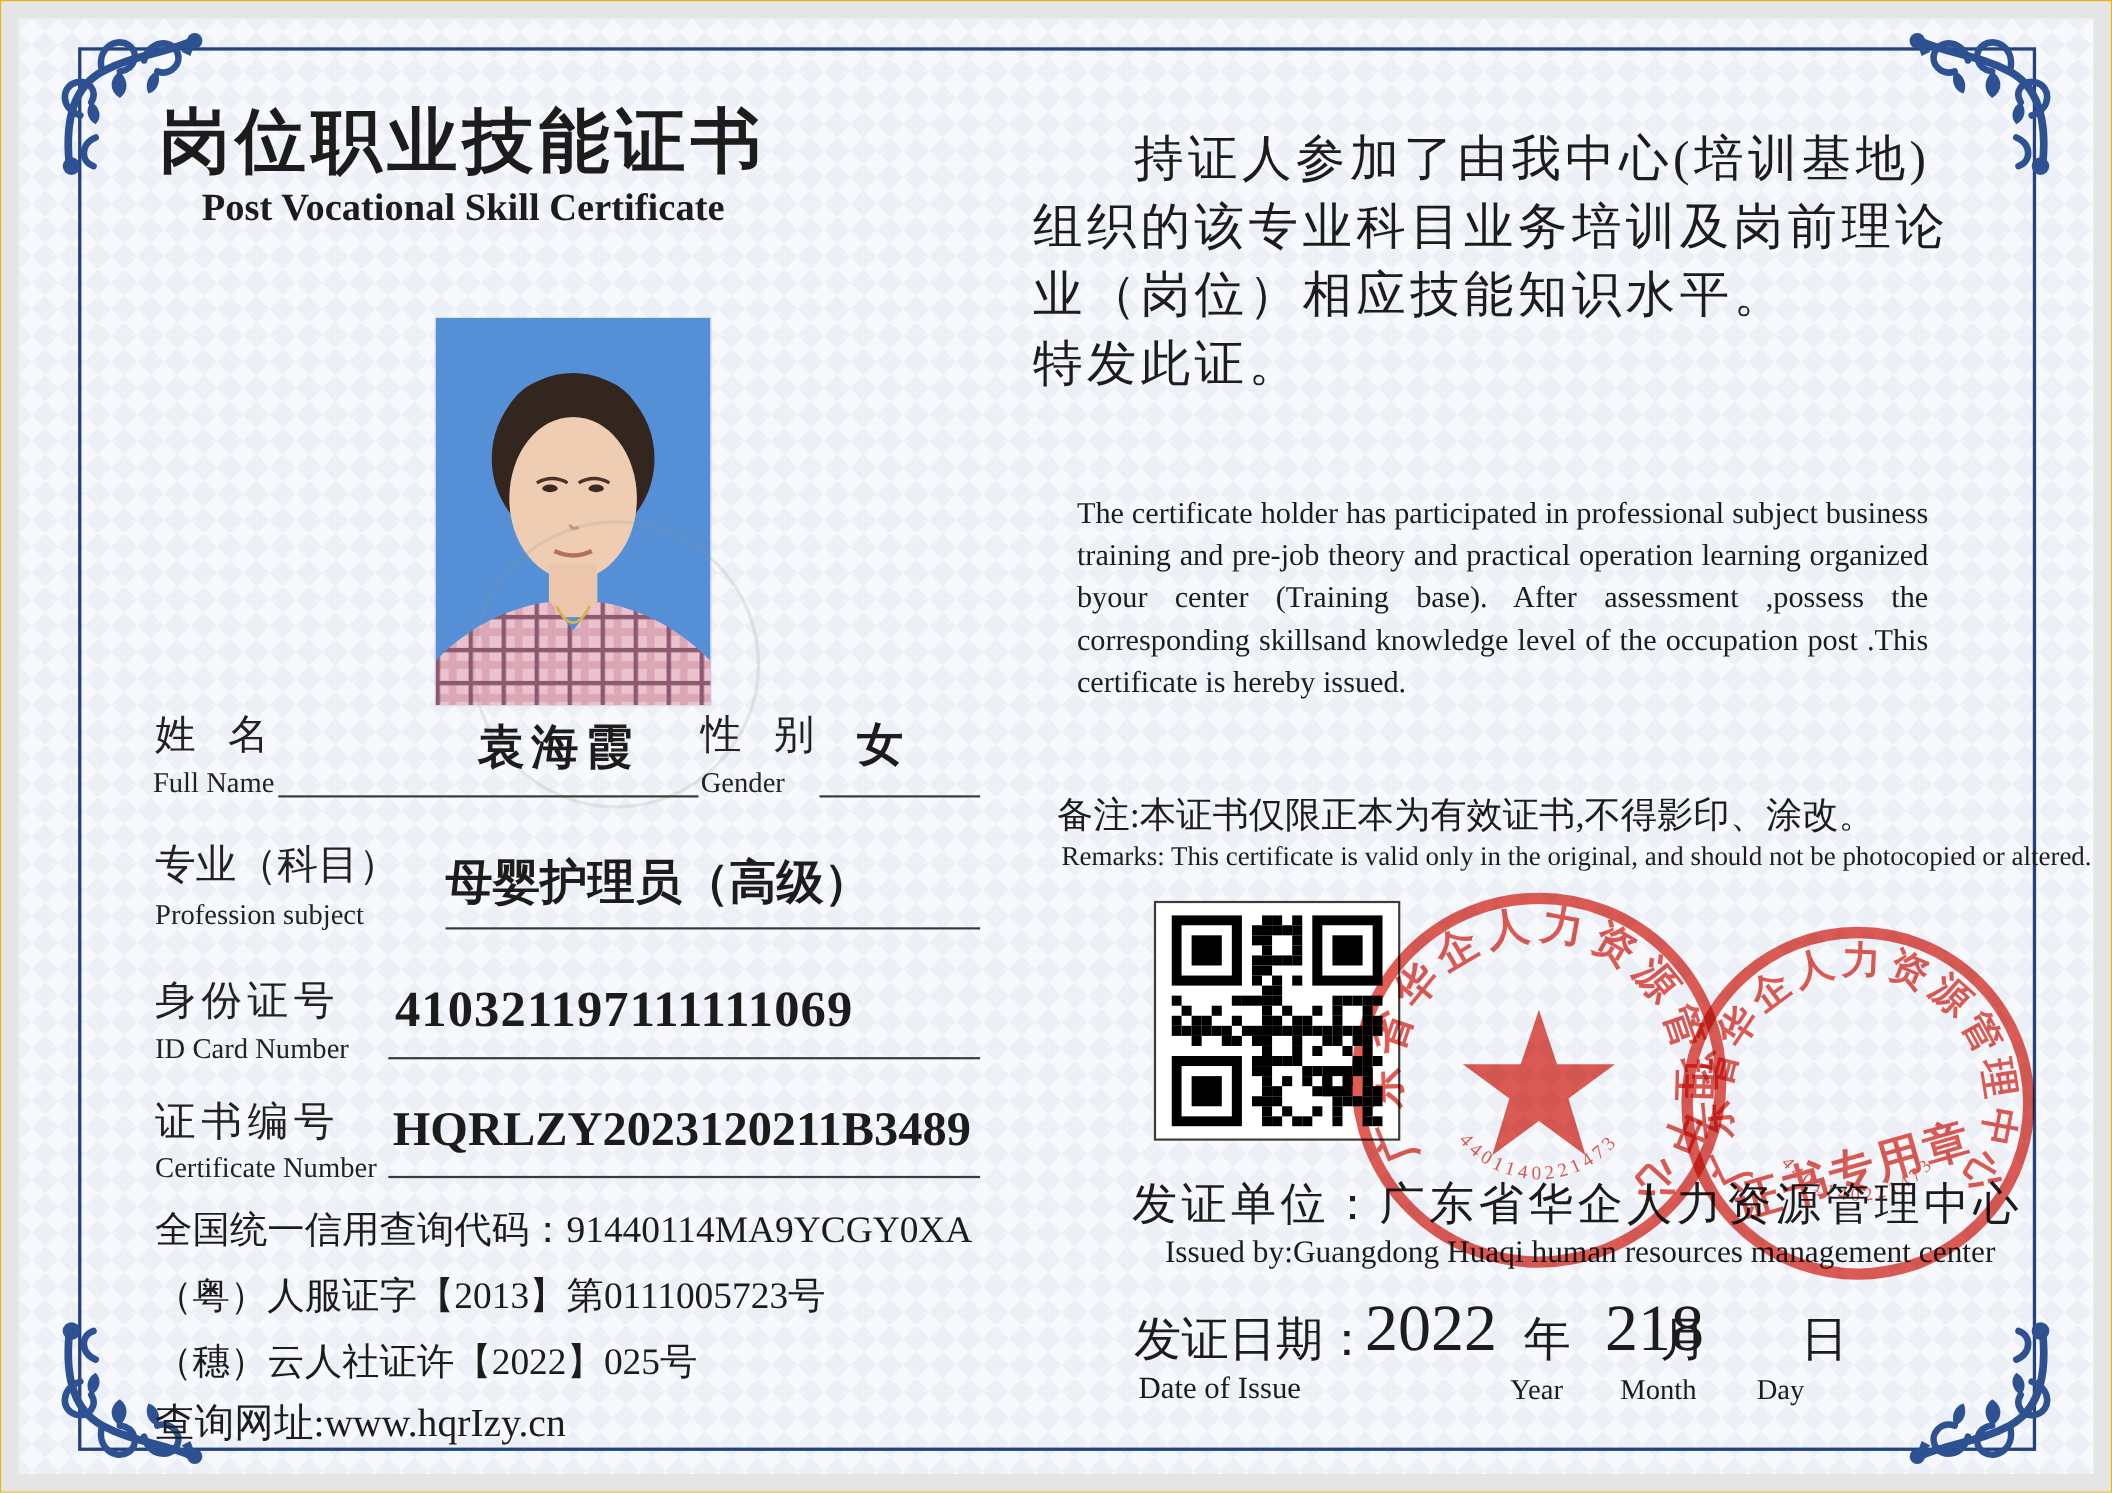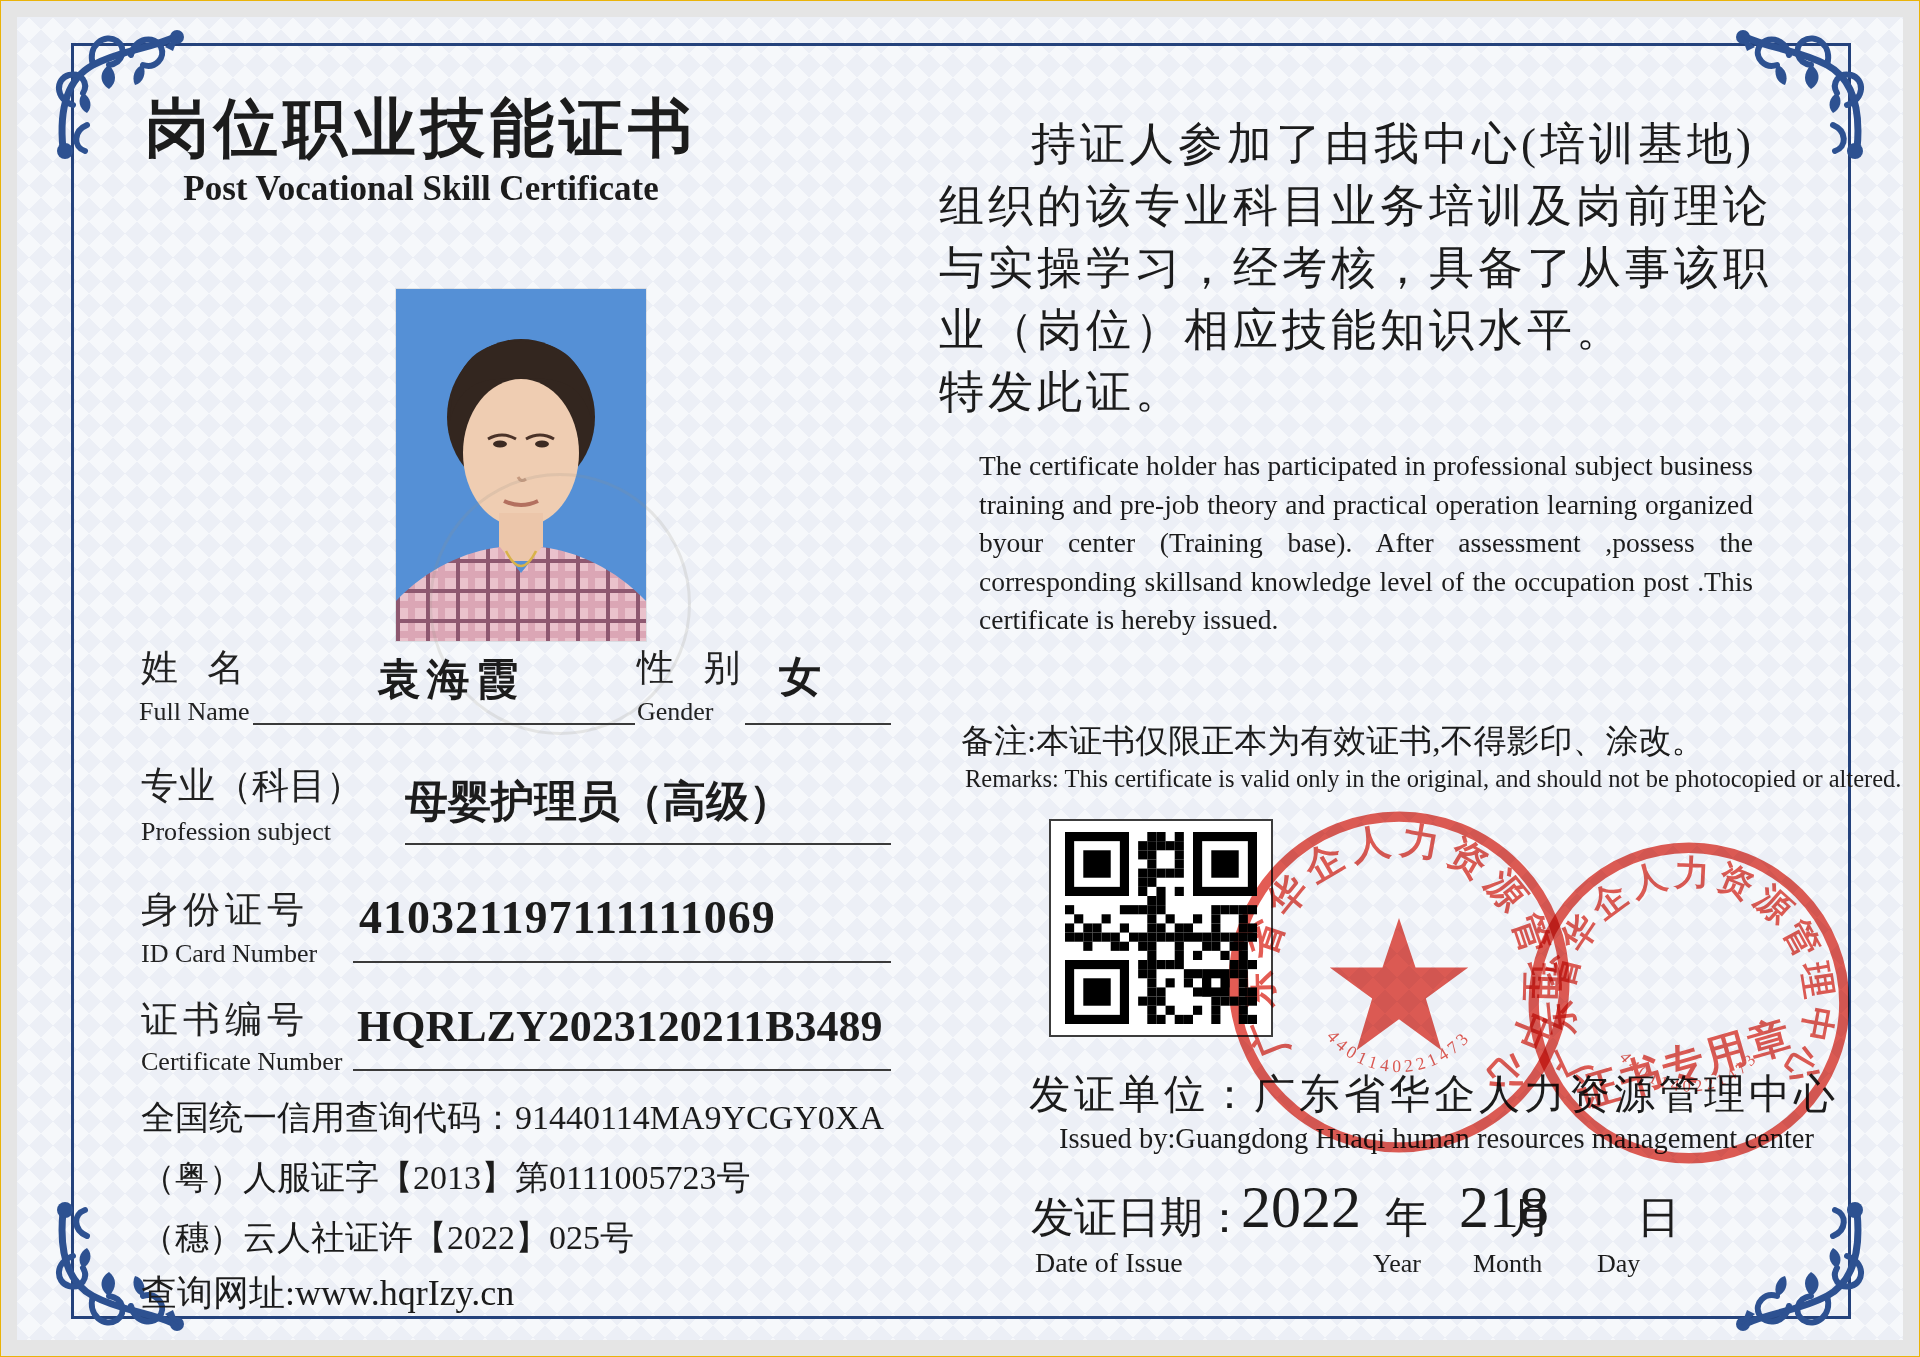--- a/index.html
+++ b/index.html
@@ -109,21 +109,21 @@
     <path d="M108,212 q17,8 34,0" stroke="#b3705f" stroke-width="4" fill="none"></path>
     <rect x="103" y="224" width="44" height="48" fill="#ecc6aa"></rect>
     <path d="M0,352 L0,312 C30,280 70,262 104,258 L125,284 L146,258 C180,262 220,280 250,312 L250,352 Z" fill="url(#plaid)"></path>
     <path d="M110,262 q15,30 30,0" stroke="#d8b24a" stroke-width="2.5" fill="none"></path>
   </svg>
   <div class="abs ghost-seal"></div>
 
   <div class="abs lab-cn" style="left:140px;top:642px;letter-spacing:10px">姓 名</div>
   <div class="abs lab-en" style="left:138px;top:696px">Full Name</div>
   <div class="abs uline" style="left:252px;top:722px;width:382px"></div>
-  <div class="abs val" style="left:320px;top:650px;width:260px;text-align:center;font-size:43px;letter-spacing:6px">袁海霞</div>
+  <div class="abs val" style="left:320px;top:650px;width:260px;text-align:right;font-size:43px;letter-spacing:6px">袁海霞</div>
 
   <div class="abs lab-cn" style="left:636px;top:642px;letter-spacing:10px">性 别</div>
   <div class="abs lab-en" style="left:636px;top:696px">Gender</div>
   <div class="abs uline" style="left:744px;top:722px;width:146px"></div>
   <div class="abs val" style="left:778px;top:648px;font-size:42px">女</div>
 
   <div class="abs lab-cn" style="left:140px;top:760px">专业（科目）</div>
   <div class="abs lab-en" style="left:140px;top:816px">Profession subject</div>
   <div class="abs uline" style="left:404px;top:842px;width:486px"></div>
   <div class="abs val" style="left:404px;top:772px;font-size:43px">母婴护理员（高级）</div>
@@ -139,21 +139,20 @@
   <div class="abs val" style="left:356px;top:1000px;font-size:44px">HQRLZY2023120211B3489</div>
 
   <div class="abs lfoot" style="left:140px;top:1094px">全国统一信用查询代码：91440114MA9YCGY0XA</div>
   <div class="abs lfoot" style="left:140px;top:1154px">（粤）人服证字【2013】第0111005723号</div>
   <div class="abs lfoot" style="left:140px;top:1214px">（穗）云人社证许【2022】025号</div>
   <div class="abs lfoot" style="left:140px;top:1268px;font-size:36px">查询网址:www.hqrIzy.cn</div>
 
   <div class="abs body-cn">
     <div class="ln indent">持证人参加了由我中心(培训基地)</div>
     <div class="ln">组织的该专业科目业务培训及岗前理论</div>
-    <div class="ln">与实操学习，经考核，具备了从事该职</div>
     <div class="ln">业（岗位）相应技能知识水平。</div>
     <div class="ln">特发此证。</div>
   </div>
 
   <div class="abs body-en">The certificate holder has participated in professional subject business training and pre-job theory and practical operation learning organized byour center (Training base). After assessment ,possess the corresponding skillsand knowledge level of the occupation post .This certificate is hereby issued.</div>
 
   <div class="abs remarks-cn">备注:本证书仅限正本为有效证书,不得影印、涂改。</div>
   <div class="abs remarks-en">Remarks: This certificate is valid only in the original, and should not be photocopied or altered.</div>
 
   <div class="abs qr-box">

